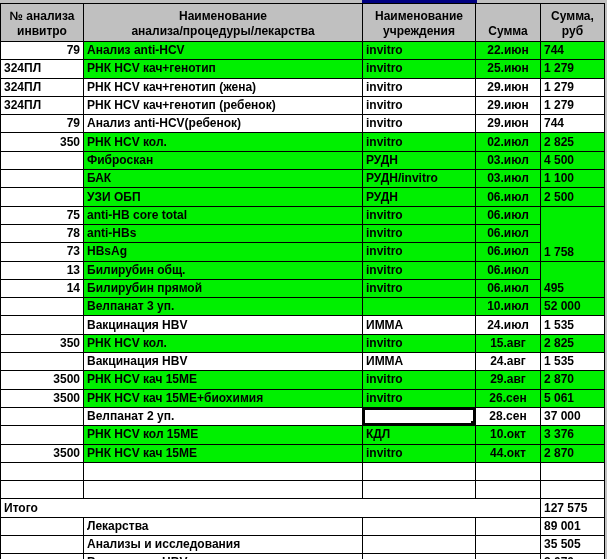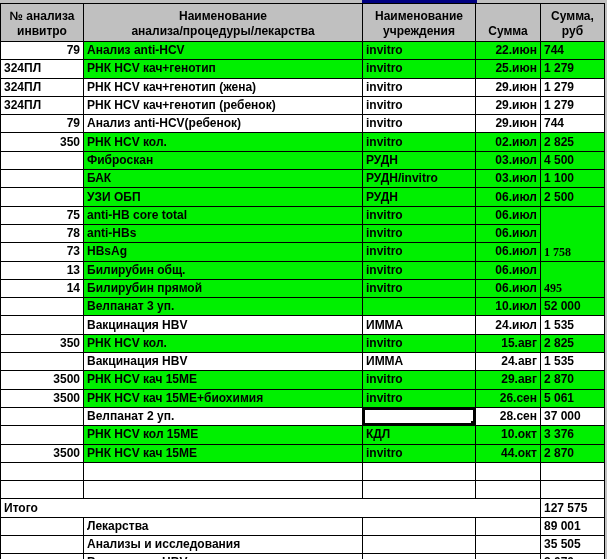--- a/index.html
+++ b/index.html
@@ -35,23 +35,23 @@
   thead tr{height:38px;}
   th{
     background:#C0C0C0;
     text-align:center;vertical-align:bottom;
     white-space:pre-line;line-height:15px;
     padding-bottom:2px;font-size:12px;
   }
   td.green{background:var(--green,#00F000);}
   td.num{text-align:right;border-radius:7px;}
   td.txt{text-align:left;}
-  td.date{text-align:right;}
+  td.date{text-align:center;}
   td.sum{text-align:left;}
-  td.merged-sum{vertical-align:bottom;padding-bottom:1px;font-family:Liberation Serif, serif;}
+  td.merged-sum{vertical-align:bottom;padding-bottom:1px;}
   td.total-label{text-align:left;}
   td.selected-cell{
     position:relative;
     box-shadow:inset 0 0 0 2px #000;
   }
   td.selected-cell::after{
     content:"";position:absolute;right:0;bottom:0;
     width:4px;height:4px;background:#000;
   }
 </style>

